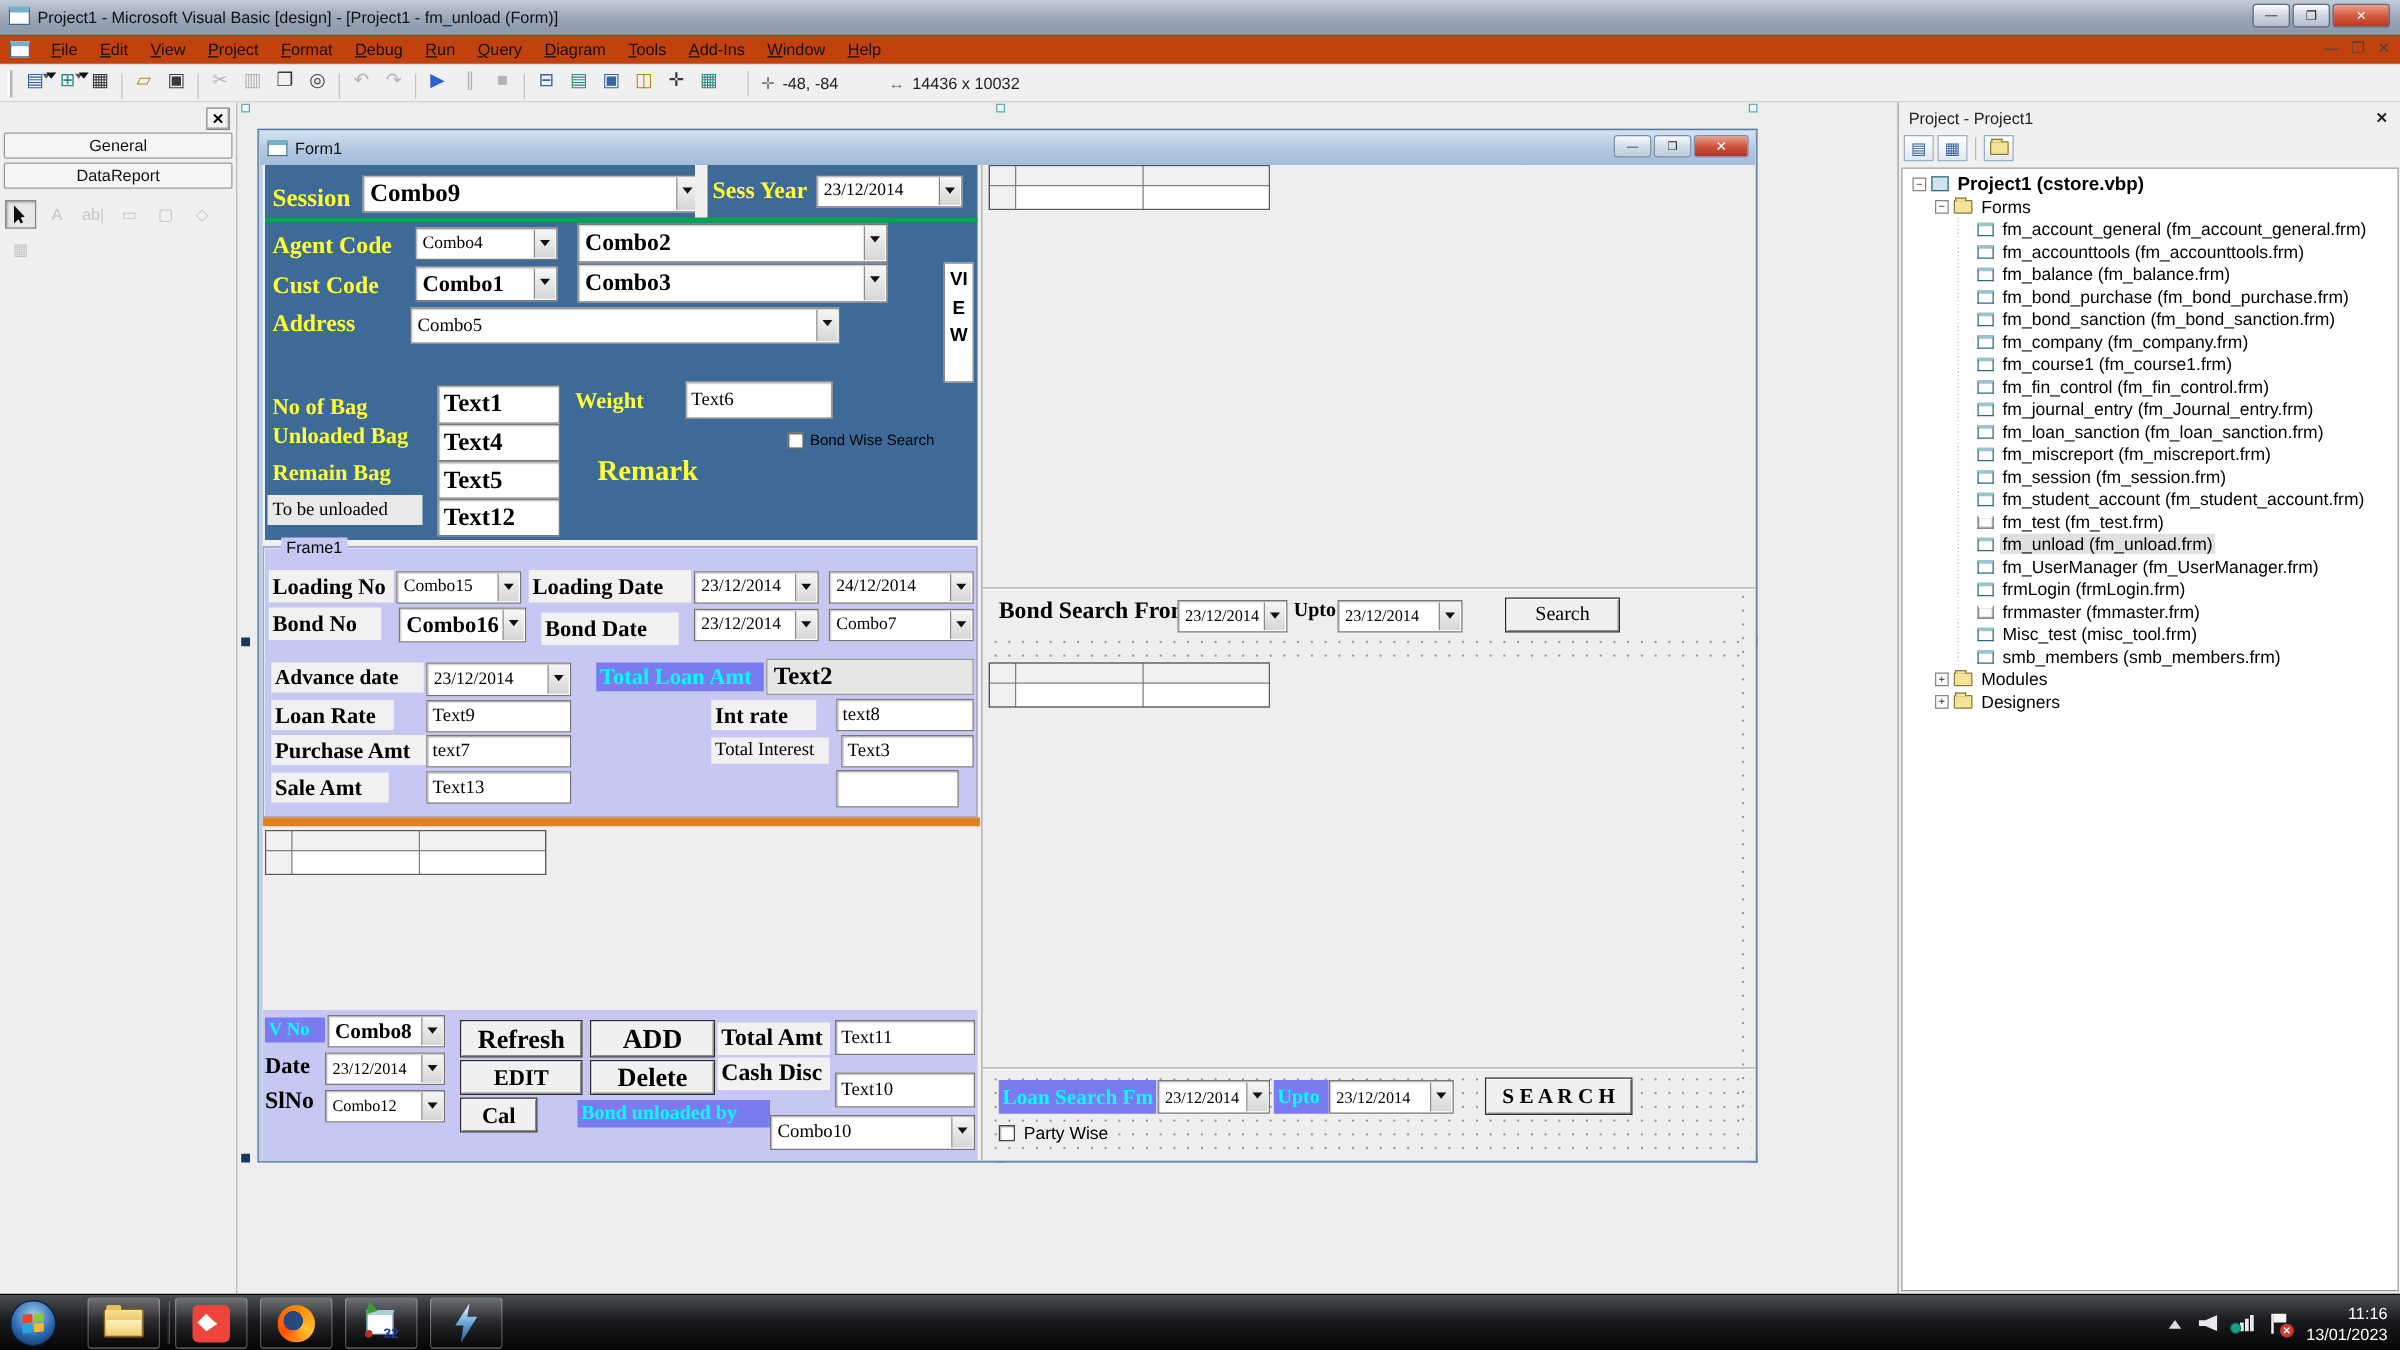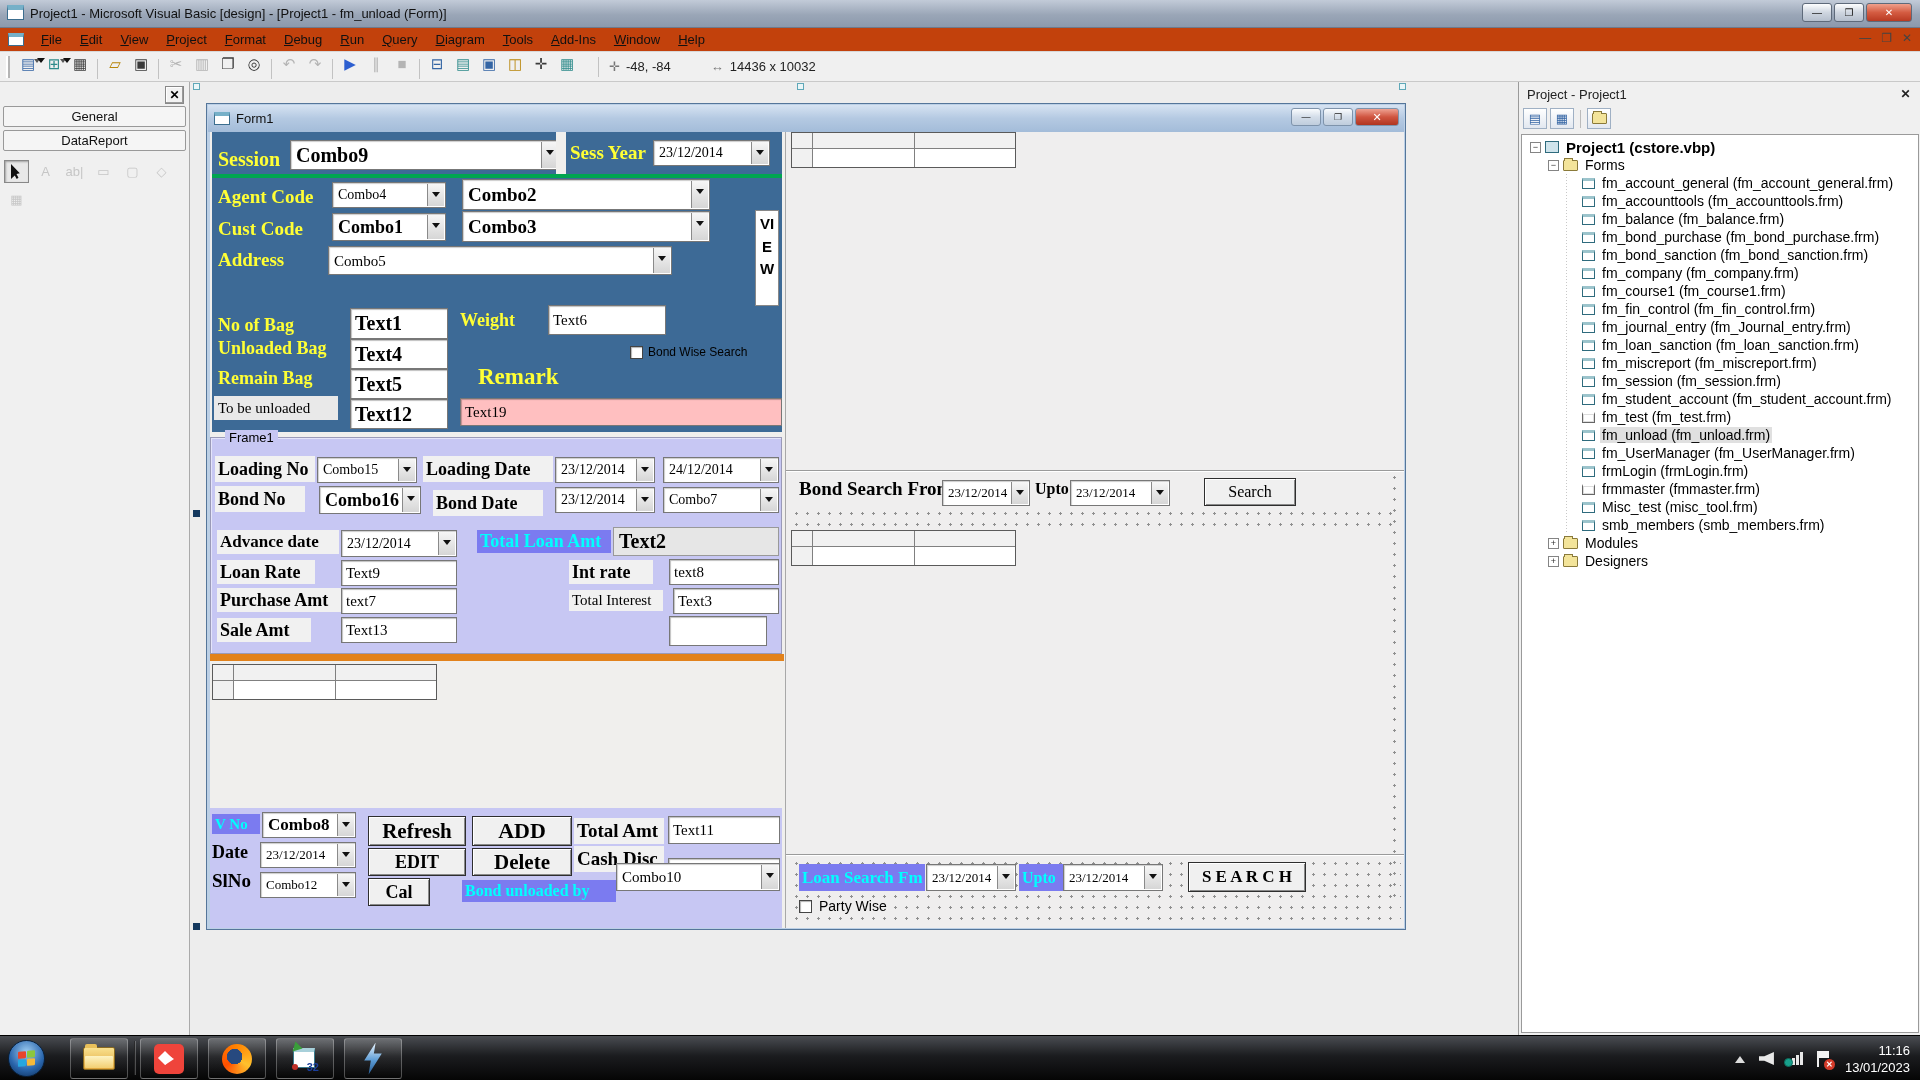--- a/index.html
+++ b/index.html
@@ -323,23 +323,20 @@
           <span class="abs lblY" style="left:6px;top:236px;font-size:18px;">Remain Bag</span>
           <div class="abs tb" style="left:138px;top:237px;width:98px;height:30px;font-weight:bold;font-size:20px;">
               <span>Text5</span>
             </div>
           <span class="abs lblY" style="left:266px;top:232px;font-size:23px;">Remark</span>
 
           <div class="abs" style="left:2px;top:264px;width:124px;height:24px;background:#e9e9e9;display:flex;align-items:center;padding-left:4px;font-size:15px;font-family:'Liberation Serif',serif;">To be unloaded</div>
           <div class="abs tb" style="left:138px;top:267px;width:98px;height:30px;font-weight:bold;font-size:20px;">
               <span>Text12</span>
             </div>
-          <div class="abs tb" style="left:248px;top:266px;width:322px;height:28px;background:#ffbfc0;font-size:15px;">
-              <span>Text19</span>
-            </div>
         </div>
 
         <div class="abs" style="left:0;top:305px;width:572px;height:217px;background:#c7c7f3;border:1px solid #9a9ab8;box-shadow:inset 1px 1px 0 #e4e4fa;">
           <span class="abs" style="left:14px;top:-8px;background:#c7c7f3;padding:0 4px;font-size:13px;">Frame1</span>
 
           <div class="abs lblG" style="left:4px;top:18px;width:100px;height:26px;font-size:18px;">Loading No</div>
           <div class="abs combo" style="left:106px;top:19px;width:100px;height:26px;font-size:14px;">
               <span class="ct">Combo15</span>
               <span class="dd"></span>
             </div>
@@ -439,21 +436,21 @@
               <span>Text10</span>
             </div>
 
           <span class="abs" style="left:2px;top:62px;font-family:'Liberation Serif',serif;font-weight:bold;font-size:19px;">SlNo</span>
           <div class="abs combo" style="left:50px;top:64px;width:96px;height:26px;font-size:13px;">
               <span class="ct">Combo12</span>
               <span class="dd"></span>
             </div>
           <div class="abs btn3d" style="left:158px;top:70px;width:62px;height:28px;font-size:18px;">Cal</div>
           <div class="abs lblP" style="left:252px;top:72px;width:154px;height:22px;font-size:16px;">Bond unloaded by</div>
-          <div class="abs combo" style="left:406px;top:55px;width:164px;height:28px;font-size:15px;font-family:Liberation Serif, serif;">
+          <div class="abs combo" style="left:406px;top:84px;width:164px;height:28px;font-size:15px;font-family:Liberation Serif, serif;">
               <span class="ct">Combo10</span>
               <span class="dd"></span>
             </div>
         </div>
 
         <div class="abs" style="left:575px;top:0;width:619px;height:796px;background:#efeeee;border-left:1px solid #a8a8a8;">
           <div class="abs mgrid" style="left:5px;top:0;grid-template-rows:15px 18px;">
             <div class="hc"></div>
               <div class="hc"></div>
               <div class="hc"></div>

